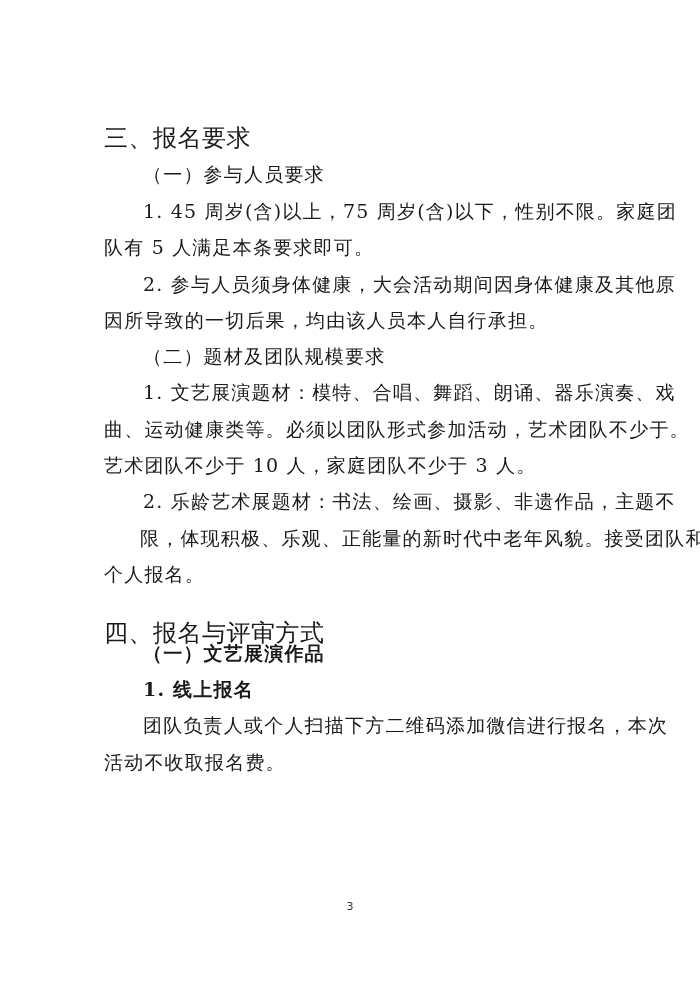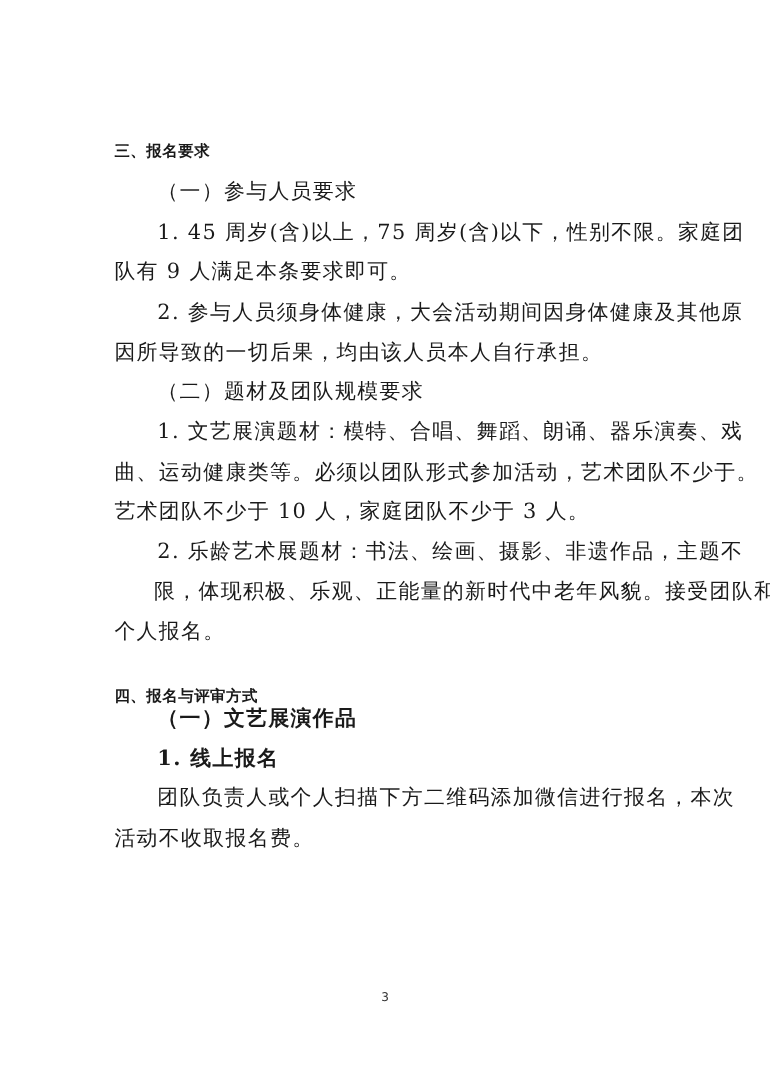--- a/index.html
+++ b/index.html
@@ -1,31 +1,31 @@
 <!DOCTYPE html>
 <html><head>
   <meta charset="utf-8">
   <style>
     html, body { margin: 0; padding: 0; background: #ffffff; }
     body { width: 700px; height: 982px; position: relative; overflow: hidden;
            font-family: "DejaVu Serif", "Liberation Serif", serif; color: #1a1a1a; }
     .line { position: absolute; left: 104px; white-space: nowrap; font-size: 19px; line-height: 24px; letter-spacing: 1.2px; }
-    .h1 { font-family: "DejaVu Sans", "Liberation Sans", sans-serif; font-weight: bold; font-size: 14px; letter-spacing: 0.5px; }
+    .h1 { font-family: "DejaVu Sans", "Liberation Sans", sans-serif; font-weight: normal; font-size: 24px; letter-spacing: 0.5px; }
     .h2 { font-weight: bold; }
     .indent { left: 143px; }
     .pagenum { position: absolute; top: 900px; left: 0; width: 700px; text-align: center; font-size: 11px; font-family: "DejaVu Sans", sans-serif; color: #333; }
   </style>
 </head>
 <body>
 
 <div>
   <div class="line h1" style="top:126px;">三、报名要求</div>
   <div class="line indent" style="top:162px;">（一）参与人员要求</div>
   <div class="line indent" style="top:199px;">1. 45 周岁(含)以上，75 周岁(含)以下，性别不限。家庭团</div>
-  <div class="line" style="top:235px;">队有 9 人满足本条要求即可。</div>
+  <div class="line" style="top:235px;">队有 5 人满足本条要求即可。</div>
   <div class="line indent" style="top:272px;">2. 参与人员须身体健康，大会活动期间因身体健康及其他原</div>
   <div class="line" style="top:308px;">因所导致的一切后果，均由该人员本人自行承担。</div>
   <div class="line indent" style="top:344px;">（二）题材及团队规模要求</div>
   <div class="line indent" style="top:380px;">1. 文艺展演题材：模特、合唱、舞蹈、朗诵、器乐演奏、戏</div>
   <div class="line" style="top:417px;" style2="">曲、运动健康类等。必须以团队形式参加活动，艺术团队不少于。</div>
   <div class="line" style="top:453px;">艺术团队不少于 10 人，家庭团队不少于 3 人。</div>
   <div class="line indent" style="top:489px;text-align:right;">2. 乐龄艺术展题材：书法、绘画、摄影、非遗作品，主题不</div>
   <div class="line" style="top:526px;margin-left:36px;">限，体现积极、乐观、正能量的新时代中老年风貌。接受团队和</div>
   <div class="line" style="top:562px;">个人报名。</div>
 

